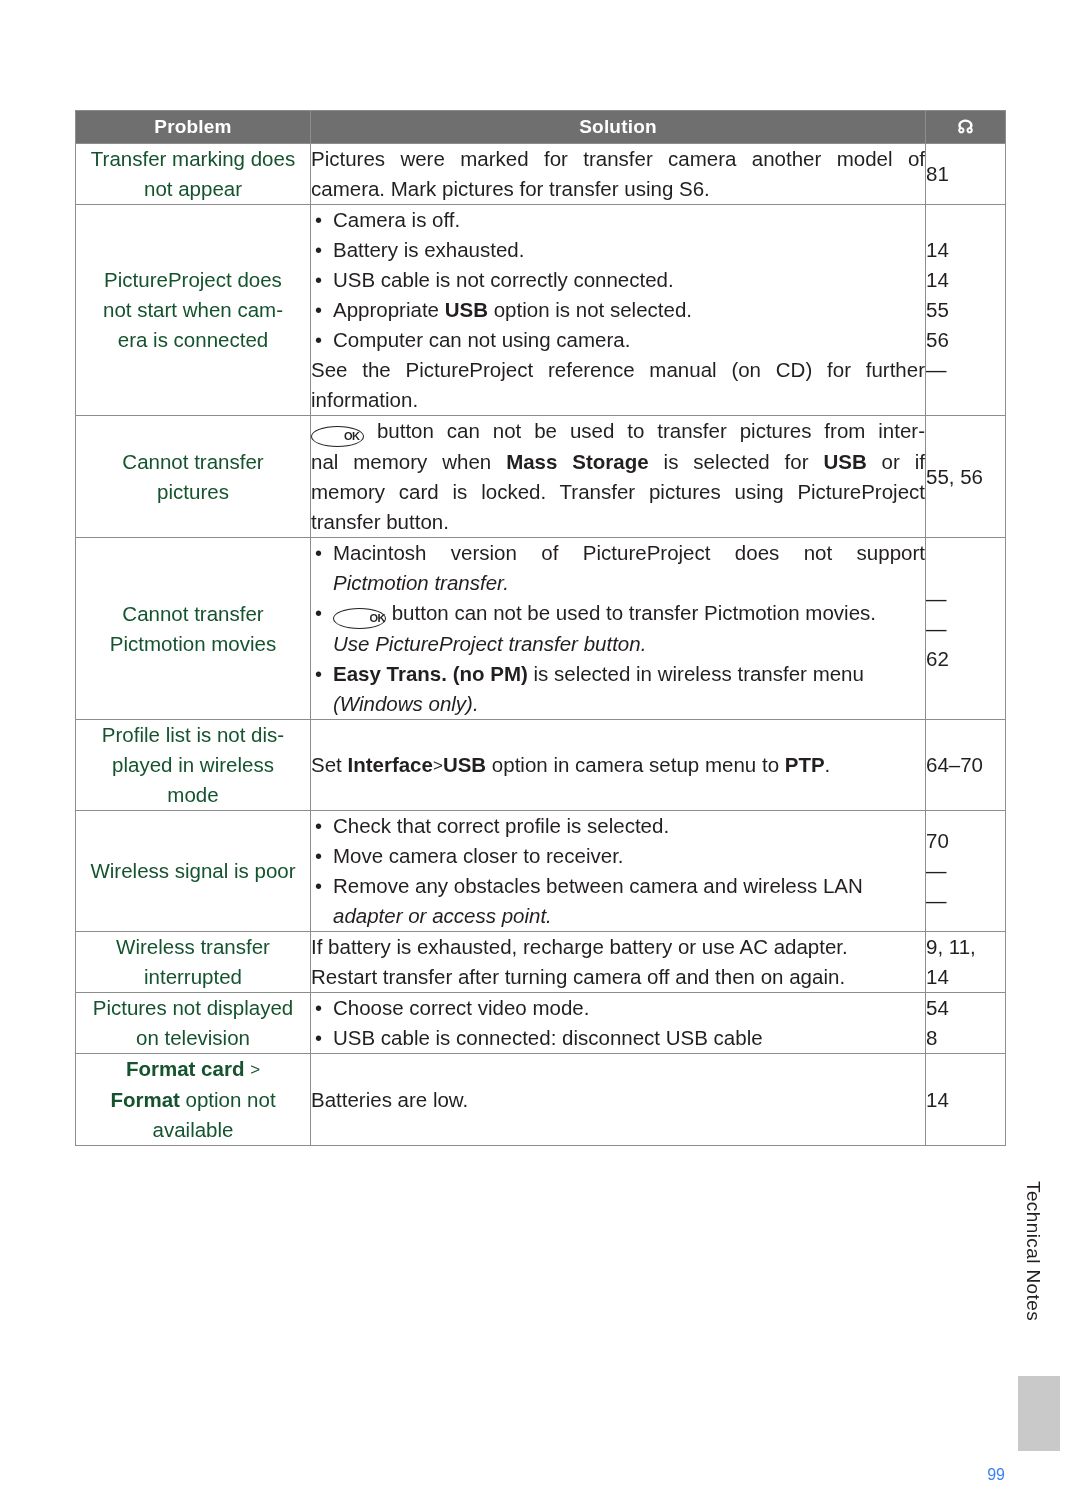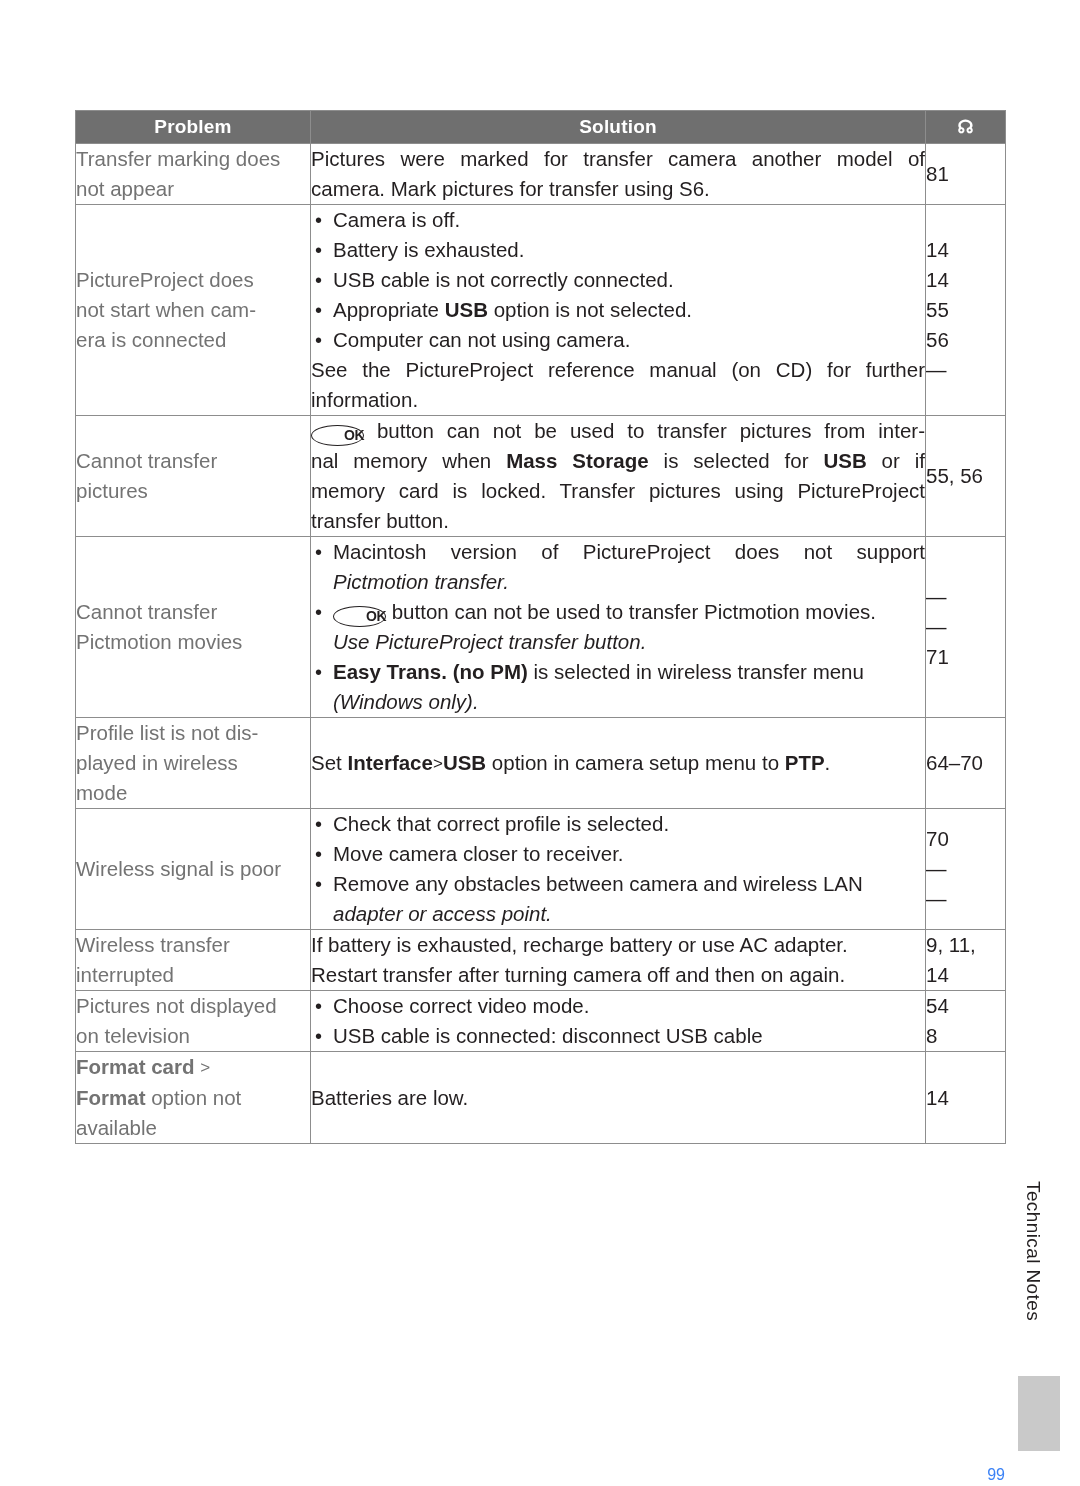--- a/index.html
+++ b/index.html
@@ -49,25 +49,25 @@
     text-align: center;
     letter-spacing: 0.2px;
     border: 1px solid #6f6f6f;
   }
 
   .col-problem { width: 235px; }
   .col-solution { width: 615px; }
   .col-page { width: 80px; }
 
   td.problem {
-    text-align: left;
+    text-align: center;
     font-size: 20.5px;
     line-height: 30px;
     padding: 7px 8px;
-    color: #737373;
+    color: #14532d;
   }
   td.solution {
     font-size: 20.5px;
     line-height: 30px;
     padding: 7px 10px 7px 10px;
     color: #231f20;
     text-align: left;
   }
   td.pageno {
     text-align: left;
@@ -104,21 +104,21 @@
   }
   b { font-weight: bold; }
 
   .okbtn {
     display: inline-block;
     border: 1.6px solid #231f20;
     border-radius: 50%;
     width: 19px;
     height: 19px;
     line-height: 18px;
-    font-size: 14px;
+    font-size: 11px;
     font-weight: bold;
     text-align: right;
     vertical-align: -2px;
     letter-spacing: -0.5px;
     padding-left: 32px;
   }
 
   .arrowicon {
     font-size: 17px;
     vertical-align: 1px;
@@ -244,21 +244,21 @@
           <span class="bullet-line justify">Macintosh version of PictureProject does not support</span>
           <span class="cont">Pictmotion transfer.</span>
           <span class="bullet-line"><span class="okbtn">OK</span> <span>button can not be used to transfer Pictmotion movies.</span></span>
           <span class="cont">Use PictureProject transfer button.</span>
           <span class="bullet-line"><b>Easy Trans. (no PM)</b> is selected in wireless transfer menu</span>
           <span class="cont">(Windows only).</span>
         </td>
         <td class="pageno">
           <span class="line">—</span>
           <span class="line">—</span>
-          <span class="line">71</span>
+          <span class="line">62</span>
         </td>
       </tr>
 
       <tr>
         <td class="problem">
           Profile list is not dis-<br>played in wireless<br>mode
         </td>
         <td class="solution">
           <span class="line">Set <b>Interface</b><span class="arrowicon">&gt;</span><b>USB</b> option in camera setup menu to <b>PTP</b>.</span>
         </td>

